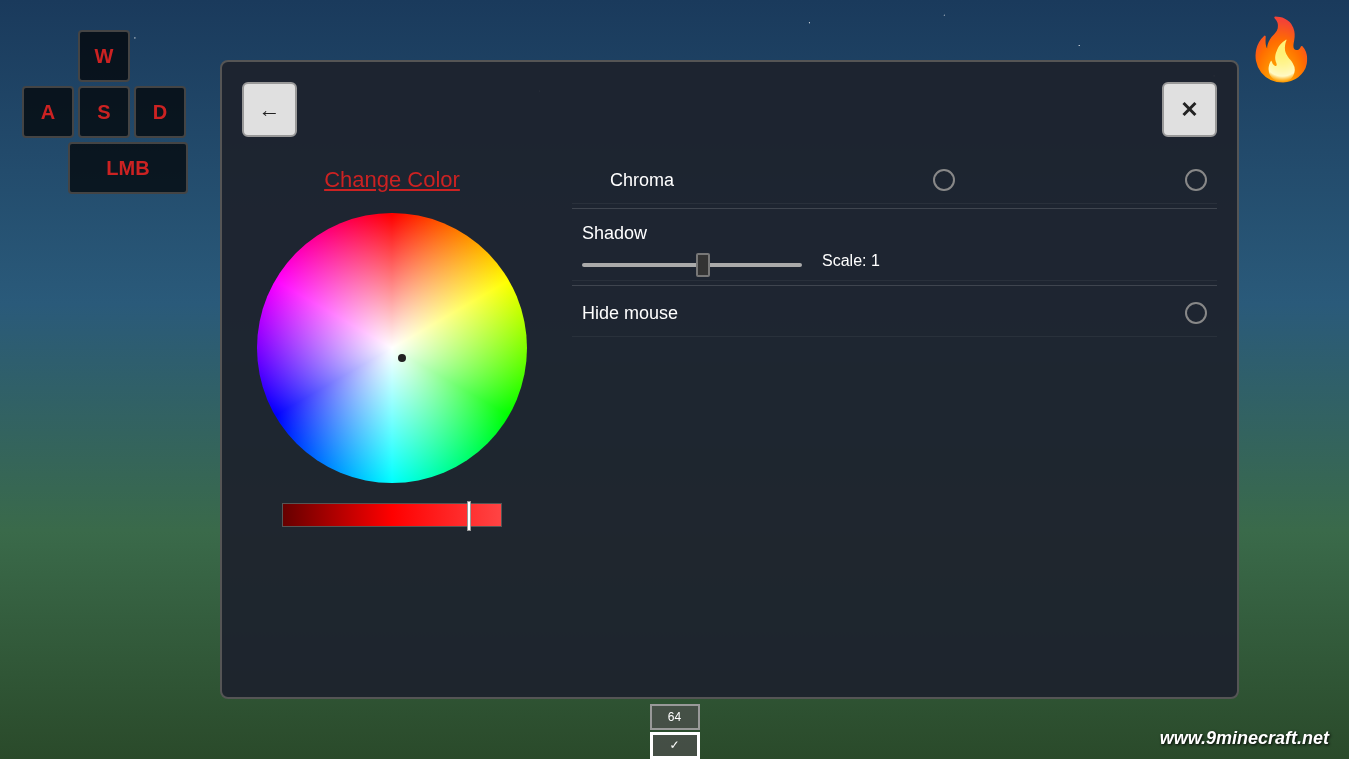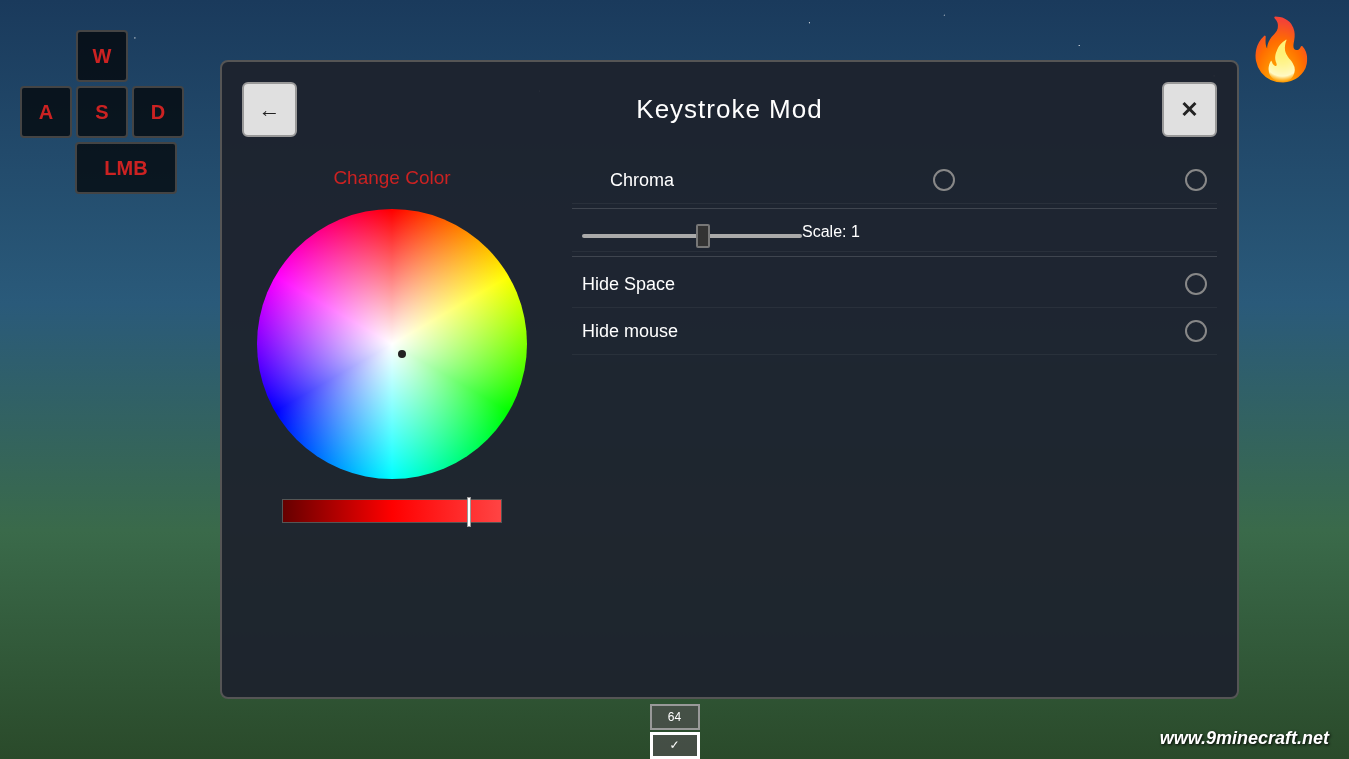--- a/index.html
+++ b/index.html
@@ -60,21 +60,21 @@
       display: flex;
       align-items: center;
       justify-content: center;
       color: #cc2222;
       font-size: 20px;
       font-weight: bold;
       font-family: 'Arial Black', sans-serif;
     }
 
     .key-wide {
-      width: 102px;
+      width: 120px;
       margin-left: 48px;
     }
 
     
     .dialog {
       position: absolute;
       top: 60px;
       left: 220px;
       right: 110px;
       bottom: 60px;
@@ -140,22 +140,23 @@
     .left-panel {
       flex: 0 0 300px;
       display: flex;
       flex-direction: column;
       align-items: center;
       gap: 20px;
     }
 
     .change-color-label {
       color: #cc2222;
-      font-size: 19px;
+      font-size: 22px;
       margin-top: 10px;
+      text-decoration: underline;
     }
 
     .color-wheel-container {
       position: relative;
       width: 270px;
       height: 270px;
     }
 
     .color-wheel {
       width: 270px;
@@ -421,21 +422,20 @@
 </div>
 
 <div class="logo-area">
   <span class="flame-icon">🔥</span>
 </div>
 
 <div class="dialog">
 
   <div class="dialog-header">
     <div class="btn-back">←</div>
-    <span class="dialog-title">Keystroke Mod</span>
     <div class="btn-close">✕</div>
   </div>
 
   <div class="dialog-body">
 
     <div class="left-panel">
       <span class="change-color-label">Change Color</span>
 
       <div class="color-wheel-container">
         <div class="color-wheel"></div>
@@ -457,35 +457,33 @@
           <div class="radio-outer">
           </div>
         </div>
         <div class="radio-outer">
         </div>
       </div>
 
       <div class="separator"></div>
 
       <div class="slider-section">
-        <div style="display:flex; align-items:center; ">
+        <div class="slider-label-row">
+          <span class="settings-label">Shadow</span>
+        </div>
+        <div style="display:flex; align-items:center; gap:20px;">
           <div class="slider-track">
             <div class="slider-thumb"></div>
           </div>
           <span class="scale-label">Scale: 1</span>
         </div>
       </div>
 
       <div class="separator"></div>
 
-      <div class="settings-row">
-        <span class="settings-label">Hide Space</span>
-        <div class="radio-outer">
-        </div>
-      </div>
 
       <div class="settings-row">
         <span class="settings-label">Hide mouse</span>
         <div class="radio-outer">
         </div>
       </div>
 
 
     </div>
   </div>

